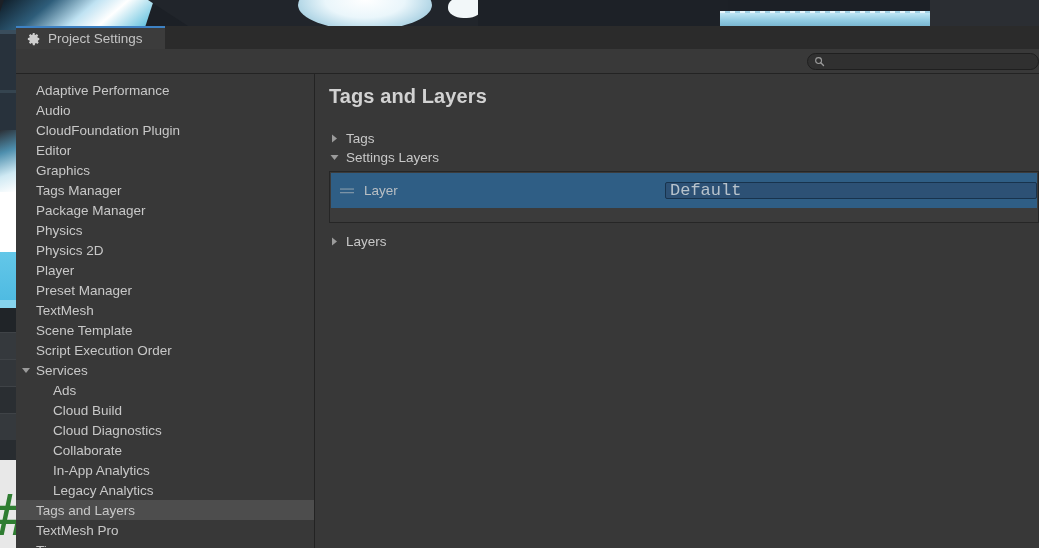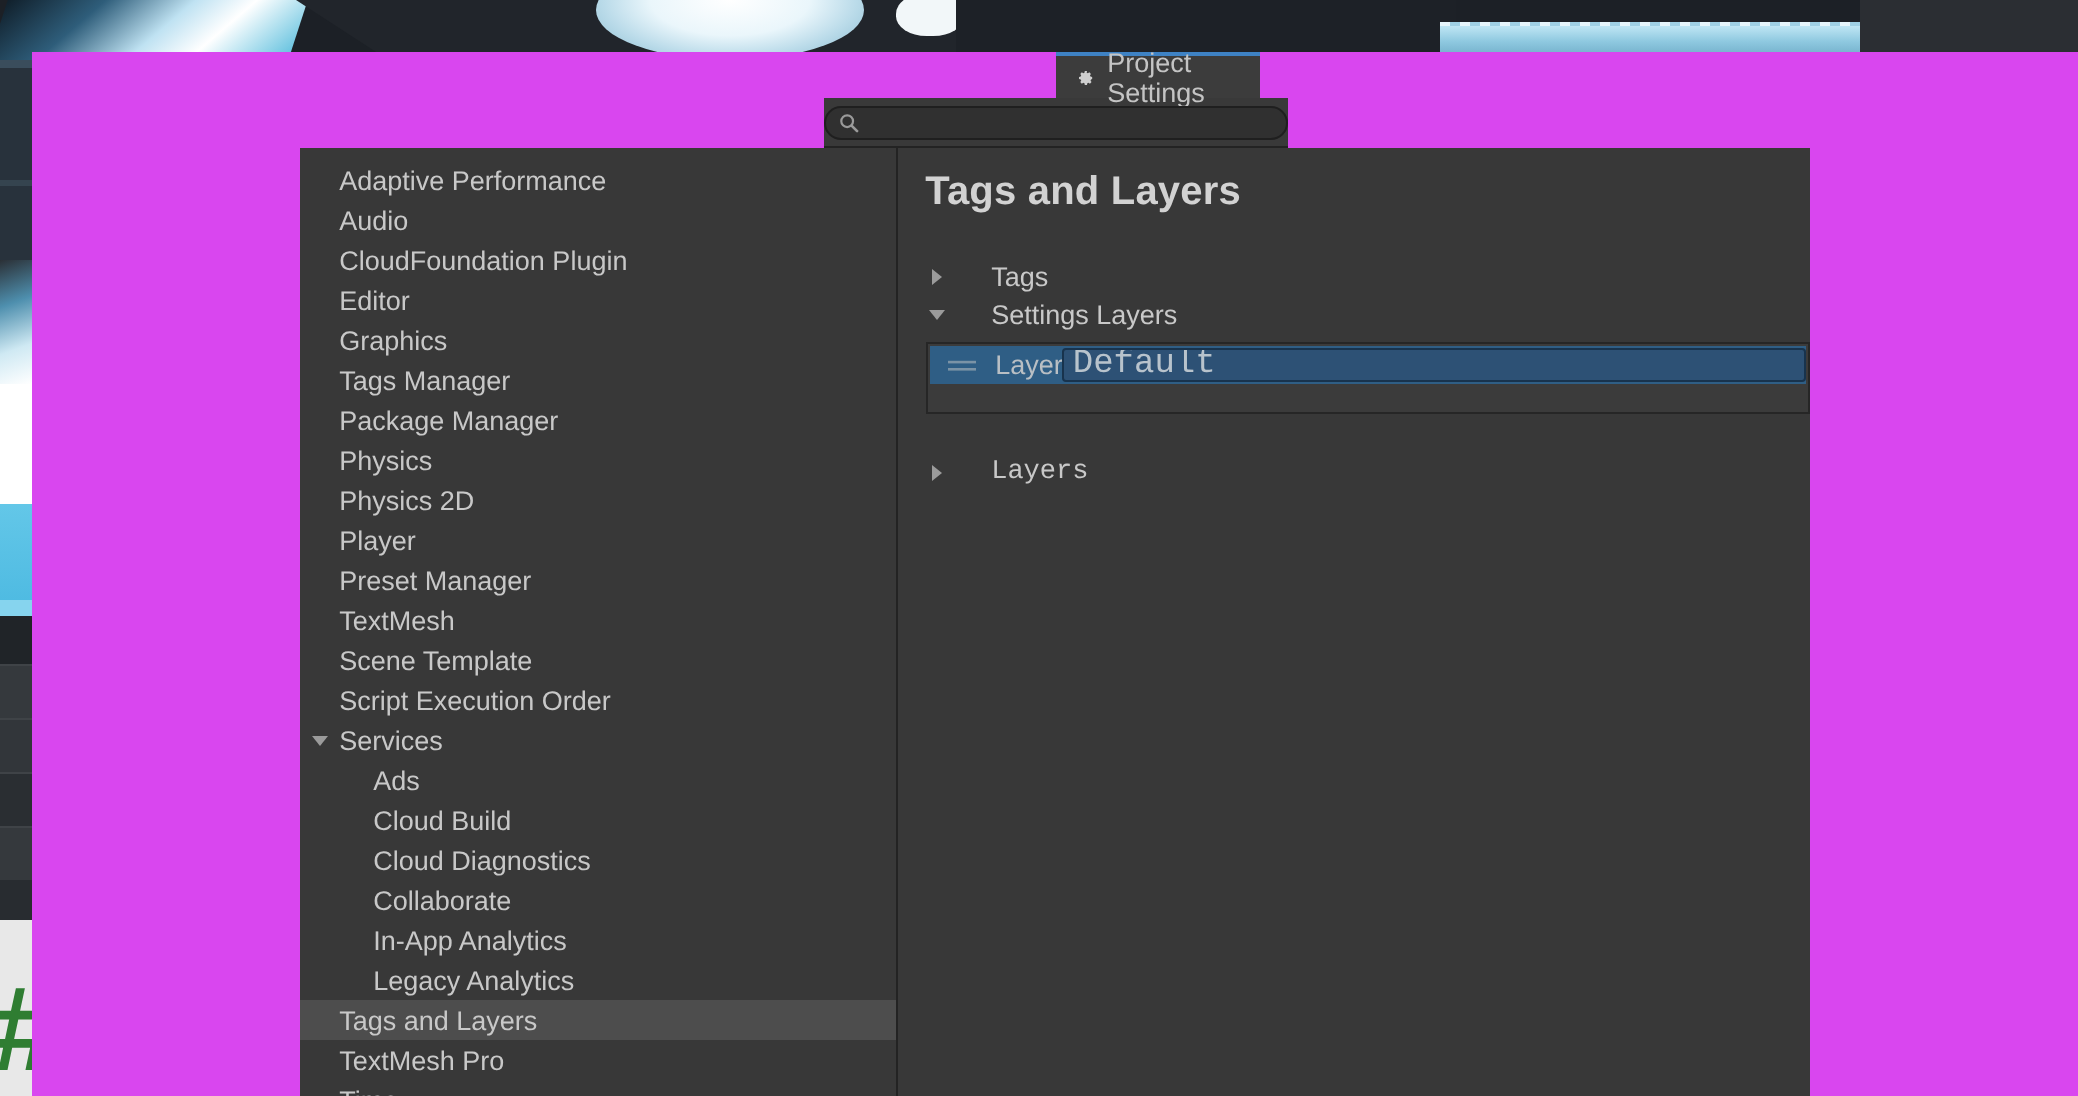--- a/index.html
+++ b/index.html
@@ -113,24 +113,23 @@
     color:#2f7d32; font-size:60px; font-weight:700; line-height:1;
     font-family:"Liberation Sans", sans-serif;
   }
 
   
   .ps-window {
     position: absolute;
     left: 16px; top: 26px;
     width: 1023px;
     height: 522px;
-    background: #d946ef;
+    background: #4c1d95;
     display: flex;
     flex-direction: column;
-    align-items: center;
   }
 
   
   .tabbar {
     position: relative;
     height: 23px;
     background: #2b2b2b;
     flex: 0 0 auto;
   }
   .tab {
@@ -238,38 +237,38 @@
     font-size: 20px;
     font-weight: bold;
     margin-bottom: 21px;
     letter-spacing: 0.1px;
   }
 
   .foldout {
     height: 19px;
     display: flex;
     align-items: center;
-    gap: 22px;
+    gap: 6px;
     color: #c8c8c8;
     font-size: 13.5px;
     cursor: pointer;
     user-select: none;
   }
   .foldout .tri { width: 11px; height: 11px; display: block; flex: 0 0 auto; }
 
   
   .layer-list {
     margin-top: 4px;
     margin-right: 0px;
     border: 1px solid #262626;
     background: #3b3b3b;
     padding: 1px;
   }
   .layer-row {
-    height: 19px;
+    height: 35px;
     background: #2f5e85;
     display: flex;
     align-items: center;
     padding-left: 8px;
     cursor: pointer;
   }
   .drag-handle {
     width: 16px; height: 10px;
     display: block;
     flex: 0 0 auto;
@@ -289,21 +288,21 @@
     border: 1px solid #18334d;
     border-radius: 2px;
     color: #b8c3cc;
     font-size: 17px;
     font-family: Liberation Mono, monospace;
     padding: 0 4px;
     outline: none;
   }
   .list-footer { height: 13px; background: #3b3b3b; }
 
-  .layers-foldout { margin-top: 20px; font-family: Liberation Mono, monospace; }
+  .layers-foldout { margin-top: 9px; }
 </style>
 </head>
 <body>
 
 <div id="root">
 
   <div class="bg-layer">
 
     <div class="bg-scene">
       <div class="bg-sky-a"></div>

